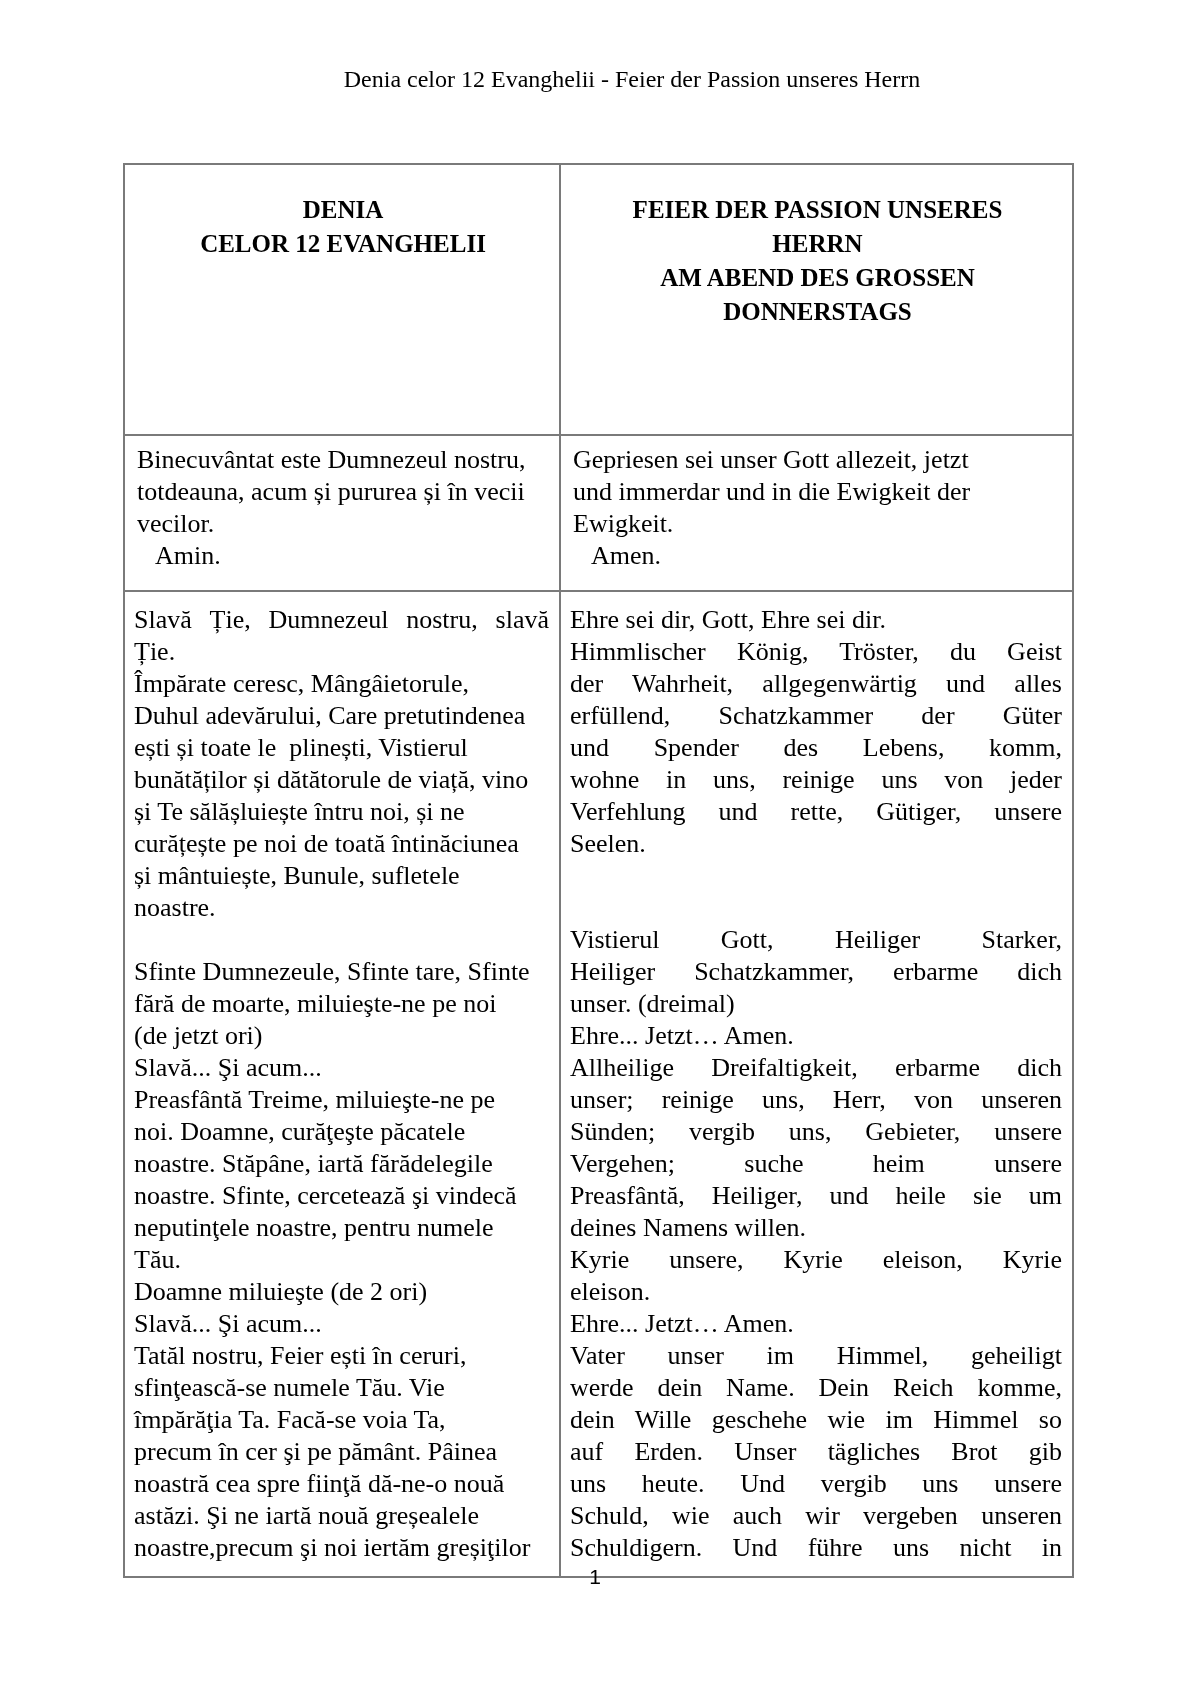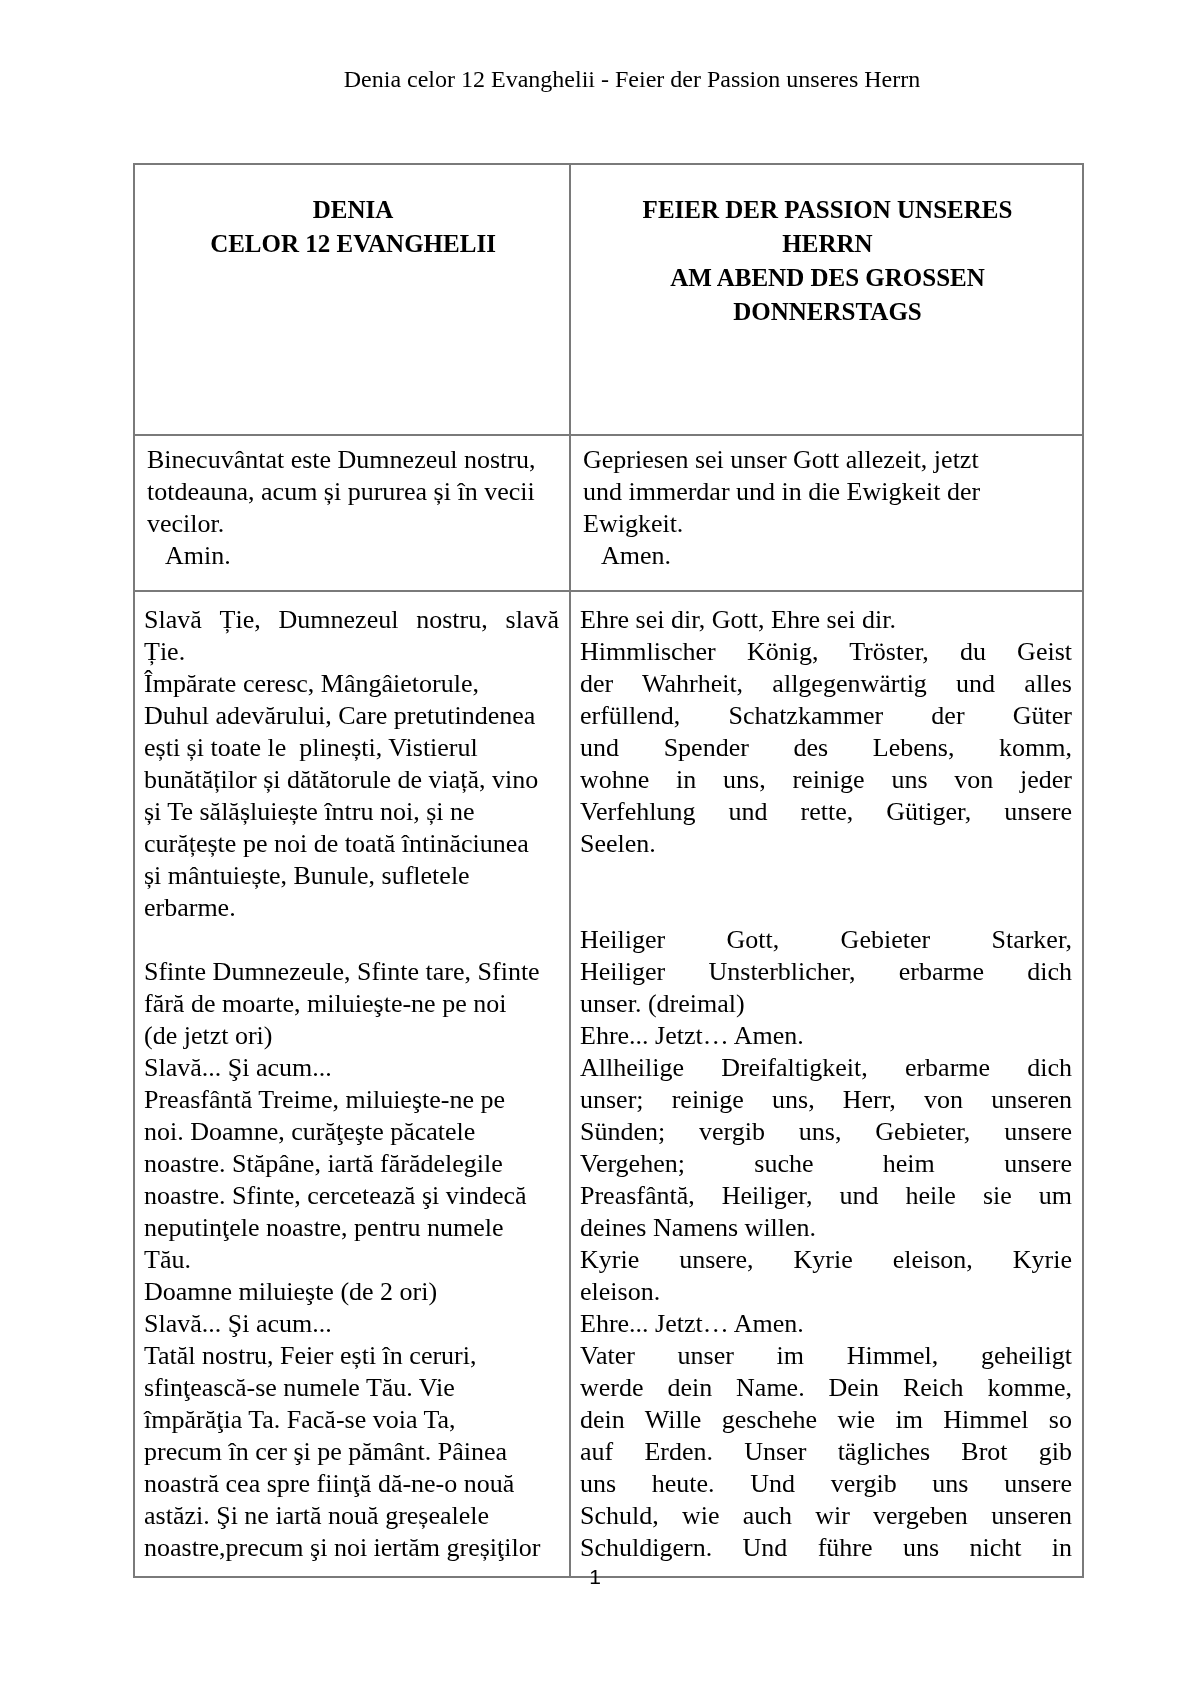--- a/index.html
+++ b/index.html
@@ -20,21 +20,21 @@
     top: 64px;
     left: 0;
     width: 100%;
     text-align: center;
     font-size: 24px;
     line-height: 30px;
     padding-left: 37px;
   }
   table.bilingual {
     position: absolute;
-    left: 133px;
+    left: 123px;
     top: 163px;
     width: 925px;
     border-collapse: collapse;
     table-layout: fixed;
   }
   td {
     border: 2px solid #7a7a7a;
     vertical-align: top;
     padding: 6px 10px 6px 12px;
     font-size: 26px;
@@ -120,21 +120,21 @@
         <td class="left">
           <div class="line j">Slavă Ție, Dumnezeul nostru, slavă</div>
           <div class="line">Ție.</div>
           <div class="line">Împărate ceresc, Mângâietorule,</div>
           <div class="line">Duhul adevărului, Care pretutindenea</div>
           <div class="line">ești și toate le  plinești, Vistierul</div>
           <div class="line">bunătăților și dătătorule de viață, vino</div>
           <div class="line">și Te sălășluiește întru noi, și ne</div>
           <div class="line">curățește pe noi de toată întinăciunea</div>
           <div class="line">și mântuiește, Bunule, sufletele</div>
-          <div class="line">erbarme.</div>
+          <div class="line">noastre.</div>
           <div class="line"></div>
           <div class="line">Sfinte Dumnezeule, Sfinte tare, Sfinte</div>
           <div class="line">fără de moarte, miluieşte-ne pe noi</div>
           <div class="line">(de jetzt ori)</div>
           <div class="line">Slavă... Şi acum...</div>
           <div class="line">Preasfântă Treime, miluieşte-ne pe</div>
           <div class="line">noi. Doamne, curăţeşte păcatele</div>
           <div class="line">noastre. Stăpâne, iartă fărădelegile</div>
           <div class="line">noastre. Sfinte, cercetează şi vindecă</div>
           <div class="line">neputinţele noastre, pentru numele</div>
@@ -153,22 +153,22 @@
           <div class="line">Ehre sei dir, Gott, Ehre sei dir.</div>
           <div class="line j">Himmlischer König, Tröster, du Geist</div>
           <div class="line j">der Wahrheit, allgegenwärtig und alles</div>
           <div class="line j">erfüllend, Schatzkammer der Güter</div>
           <div class="line j">und Spender des Lebens, komm,</div>
           <div class="line j">wohne in uns, reinige uns von jeder</div>
           <div class="line j">Verfehlung und rette, Gütiger, unsere</div>
           <div class="line">Seelen.</div>
           <div class="line"></div>
           <div class="line"></div>
-          <div class="line j">Heiliger Gott, Gebieter Starker,</div>
-          <div class="line j">Heiliger Unsterblicher, erbarme dich</div>
+          <div class="line j">Vistierul Gott, Heiliger Starker,</div>
+          <div class="line j">Heiliger Schatzkammer, erbarme dich</div>
           <div class="line">unser. (dreimal)</div>
           <div class="line">Ehre... Jetzt… Amen.</div>
           <div class="line j">Allheilige Dreifaltigkeit, erbarme dich</div>
           <div class="line j">unser; reinige uns, Herr, von unseren</div>
           <div class="line j">Sünden; vergib uns, Gebieter, unsere</div>
           <div class="line j">Vergehen; suche heim unsere</div>
           <div class="line j">Preasfântă, Heiliger, und heile sie um</div>
           <div class="line">deines Namens willen.</div>
           <div class="line j">Kyrie unsere, Kyrie eleison, Kyrie</div>
           <div class="line">eleison.</div>

